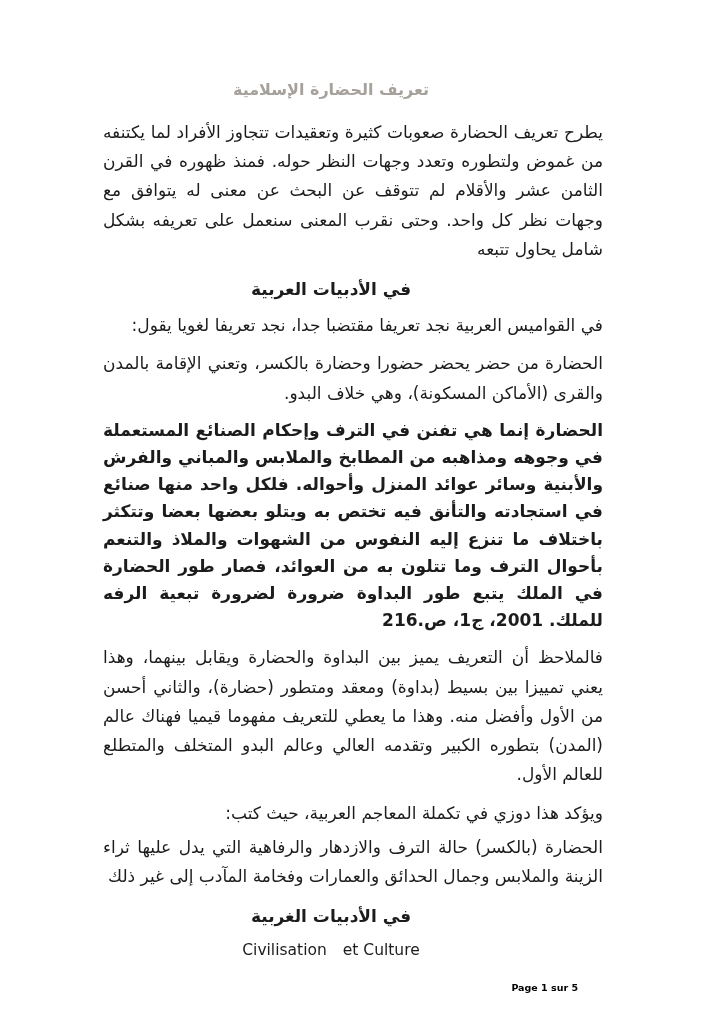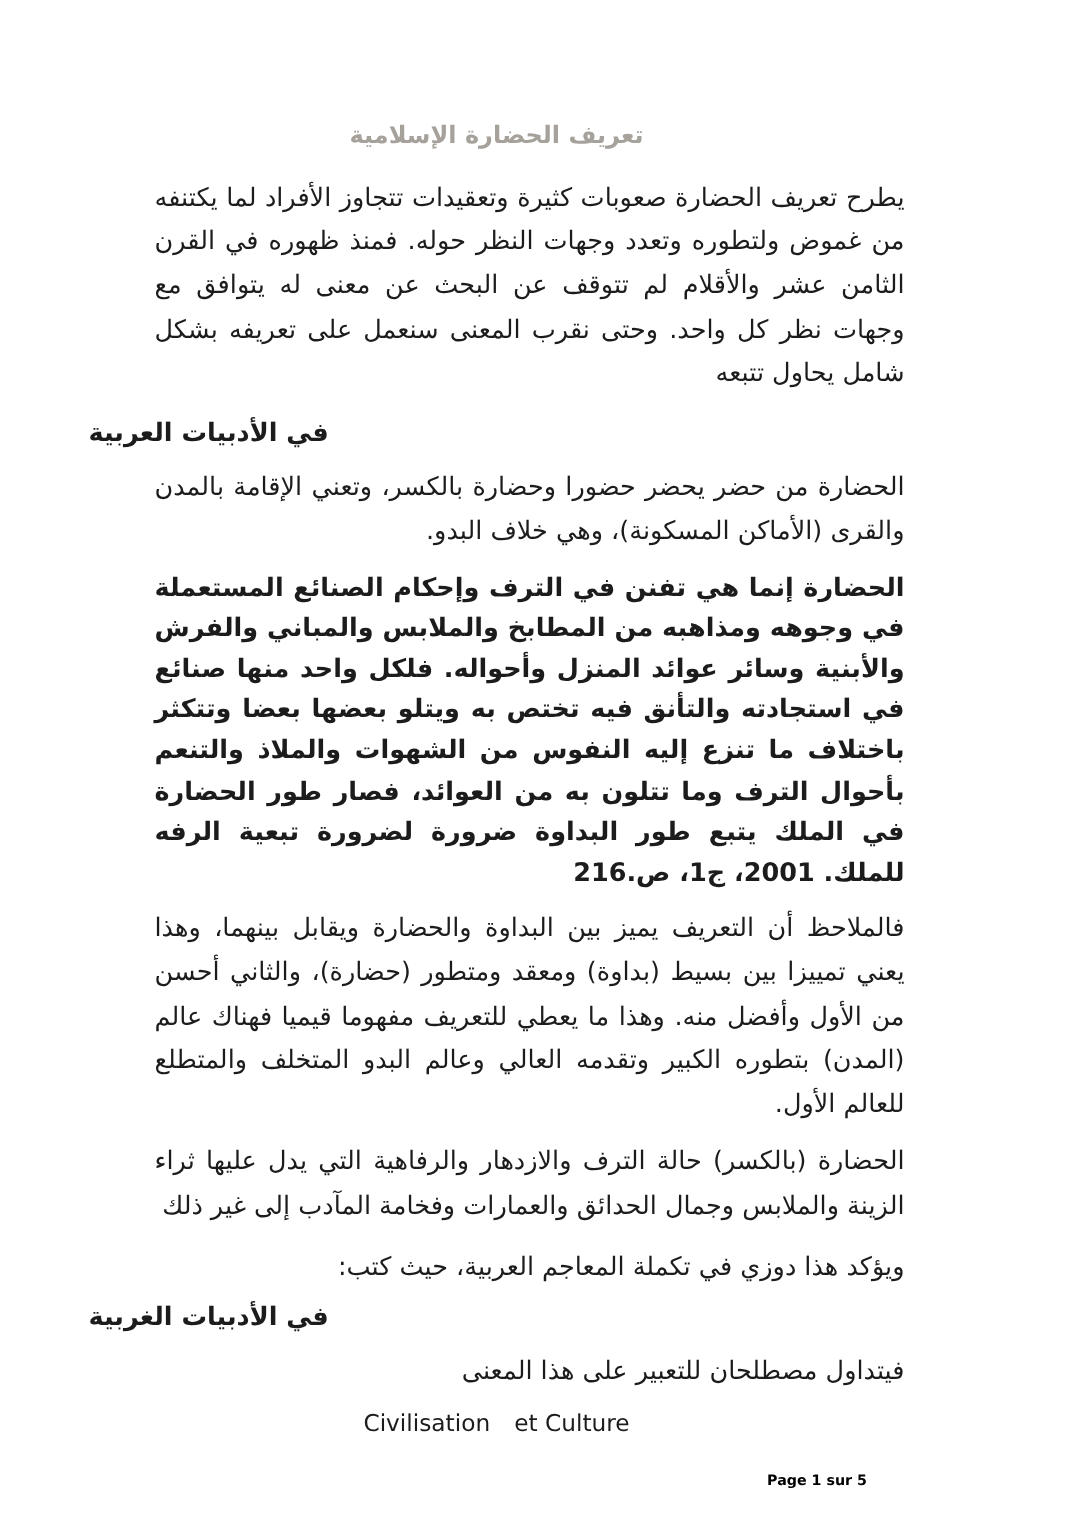--- a/index.html
+++ b/index.html
@@ -42,21 +42,21 @@
   p.body.mb-sm { margin-bottom: 5px; }
   p.quote {
     font-weight: 800;
     line-height: 1.6;
     letter-spacing: 0;
   }
   h2.heading {
     font-size: 17px;
     font-weight: 800;
     line-height: 1.6;
-    text-align: left;
+    text-align: center;
     margin-bottom: 8px;
   }
   .latin-line {
     direction: ltr;
     display: flex;
     justify-content: center;
     gap: 16px;
     font-size: 15.5px;
     font-weight: 500;
     line-height: 1.3;
@@ -79,35 +79,35 @@
 
 <div class="page">
   <div class="content">
 
     <h1 class="doc-title">تعريف الحضارة الإسلامية</h1>
 
     <p class="body mb-lg">يطرح تعريف الحضارة صعوبات كثيرة وتعقيدات تتجاوز الأفراد لما يكتنفه من غموض ولتطوره وتعدد وجهات النظر حوله. فمنذ ظهوره في القرن الثامن عشر والأقلام لم تتوقف عن البحث عن معنى له يتوافق مع وجهات نظر كل واحد. وحتى نقرب المعنى سنعمل على تعريفه بشكل شامل يحاول تتبعه</p>
 
     <h2 class="heading">في الأدبيات العربية</h2>
 
+    <p class="body">في القواميس العربية نجد تعريفا مقتضبا جدا، نجد تعريفا لغويا يقول:</p>
 
     <p class="body">الحضارة من حضر يحضر حضورا وحضارة بالكسر، وتعني الإقامة بالمدن والقرى (الأماكن المسكونة)، وهي خلاف البدو.</p>
 
 
     <p class="body quote">الحضارة إنما هي تفنن في الترف وإحكام الصنائع المستعملة في وجوهه ومذاهبه من المطابخ والملابس والمباني والفرش والأبنية وسائر عوائد المنزل وأحواله. فلكل واحد منها صنائع في استجادته والتأنق فيه تختص به ويتلو بعضها بعضا وتتكثر باختلاف ما تنزع إليه النفوس من الشهوات والملاذ والتنعم بأحوال الترف وما تتلون به من العوائد، فصار طور الحضارة في الملك يتبع طور البداوة ضرورة لضرورة تبعية الرفه للملك. 2001، ج1، ص.216</p>
 
     <p class="body">فالملاحظ أن التعريف يميز بين البداوة والحضارة ويقابل بينهما، وهذا يعني تمييزا بين بسيط (بداوة) ومعقد ومتطور (حضارة)، والثاني أحسن من الأول وأفضل منه. وهذا ما يعطي للتعريف مفهوما قيميا فهناك عالم (المدن) بتطوره الكبير وتقدمه العالي وعالم البدو المتخلف والمتطلع للعالم الأول.</p>
 
+    <p class="body mb-sm">ويؤكد هذا دوزي في تكملة المعاجم العربية، حيث كتب:</p>
+
     <p class="body mb-lg">الحضارة (بالكسر) حالة الترف والازدهار والرفاهية التي يدل عليها ثراء الزينة والملابس وجمال الحدائق والعمارات وفخامة المآدب إلى غير ذلك</p>
-
-    <p class="body mb-sm">ويؤكد هذا دوزي في تكملة المعاجم العربية، حيث كتب:</p>
 
     <h2 class="heading">في الأدبيات الغربية</h2>
 
-    <p class="body">فيتداول مصطلحان للتعبير على هذا المعنى</p>
 
     <div class="latin-line">
       <span>Civilisation</span>
       <span>et Culture</span>
     </div>
 
   </div>
 
   <div class="footer">Page 1 sur 5</div>
 </div>

